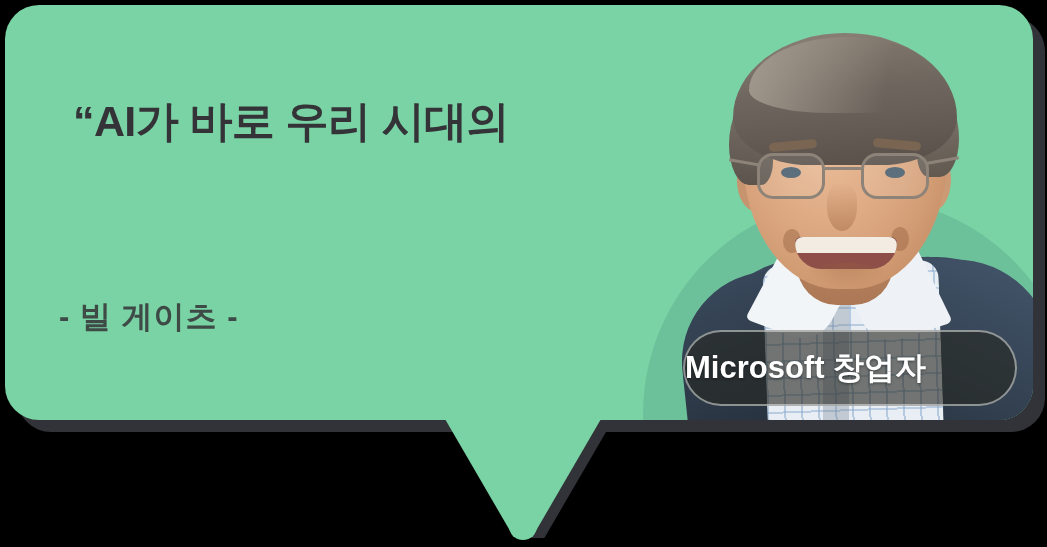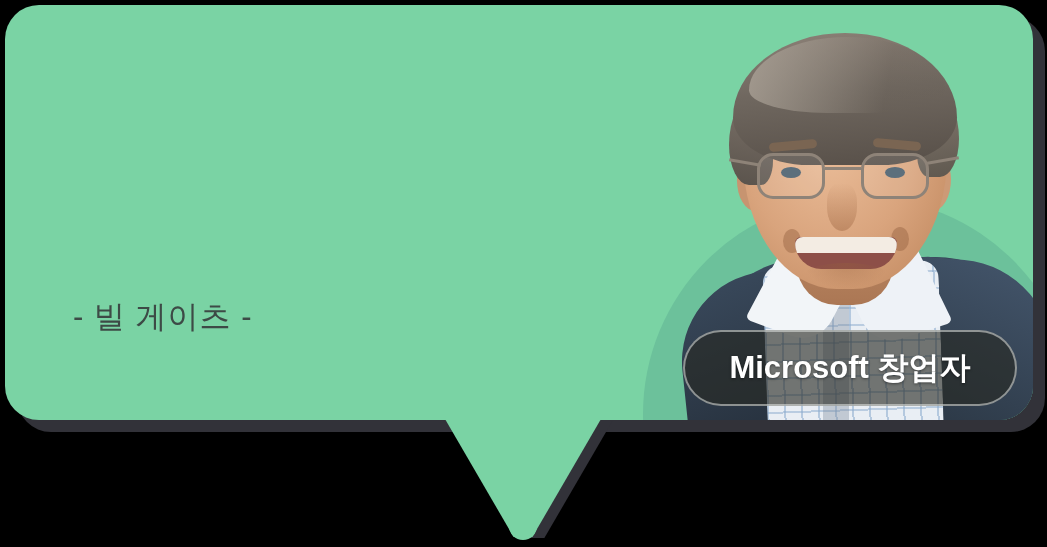--- a/index.html
+++ b/index.html
@@ -51,23 +51,23 @@
   .quote{
     position:absolute; left:68px; top:76px;
     width:560px;
   }
   .quote-line{
     color:var(--ink);
     font-size:43px; font-weight:700; line-height:80px;
     letter-spacing:-0.6px; white-space:nowrap;
   }
   .attribution{
-    position:absolute; left:68px; top:291px;
+    position:absolute; left:54px; top:291px;
     color:var(--ink-soft);
-    font-size:31px; font-weight:400; letter-spacing:1px;
+    font-size:31px; font-weight:700; letter-spacing:1px;
     white-space:nowrap;
   }
 
   
   .halo{
     position:absolute; left:638px; top:192px;
     width:434px; height:434px;
     border-radius:50%;
     background:var(--halo);
   }
@@ -231,21 +231,21 @@
     border-radius:50%;
   }
 
   
   .badge{
     position:absolute; left:678px; top:325px;
     width:334px; height:76px;
     border-radius:38px;
     background:rgba(38,40,34,.62);
     border:2px solid rgba(228,230,228,.55);
-    display:flex; align-items:center; justify-content:center;
+    display:flex; align-items:center; 
   }
   .badge-label{
     color:#fff; font-size:31px; font-weight:700; letter-spacing:0px;
     white-space:nowrap; text-shadow:0 1px 3px rgba(0,0,0,.45);
   }
 </style>
 </head>
 <body style="background: rgb(0, 0, 0);">
 
 <div id="stage">
@@ -289,20 +289,21 @@
       </div>
       <div class="pt chin"></div>
       <div class="pt lens lens-l"></div>
       <div class="pt lens lens-r"></div>
       <div class="pt bridge"></div>
       <div class="pt temple-l"></div>
       <div class="pt temple-r"></div>
     </div>
 
     <div class="quote">
+      <div class="quote-line">“AI가 바로 우리 시대의</div>
     </div>
 
     <div class="attribution">- 빌 게이츠 -</div>
 
     <div class="badge">
       <span class="badge-label">Microsoft 창업자</span>
     </div>
 
   </div>
 </div>

